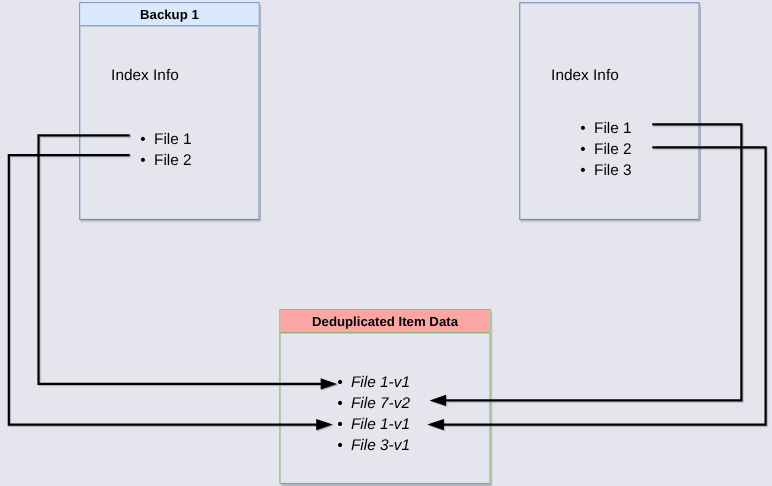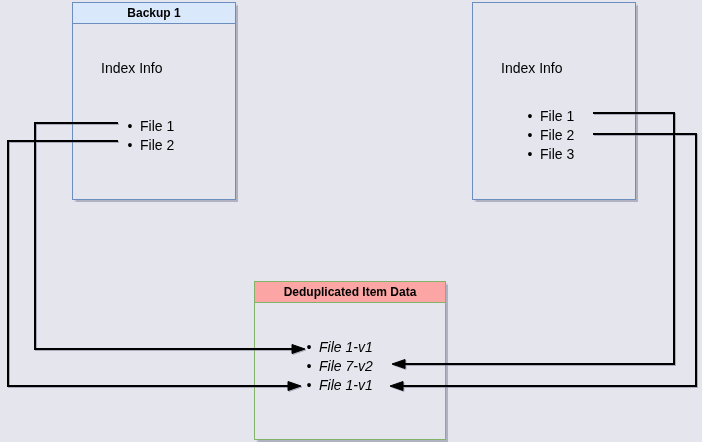--- a/index.html
+++ b/index.html
@@ -87,20 +87,21 @@
       <li>File 3</li>
     </ul>
   </div>
 
   <div class="node green" id="dedup">
     <div class="node-header">Deduplicated Item Data</div>
     <ul class="file-list">
       <li>File 1-v1</li>
       <li>File 7-v2</li>
       <li>File 1-v1</li>
+      <li>File 3-v1</li>
     </ul>
   </div>
 
   <svg class="arrows" width="702" height="442" viewBox="0 0 702 442">
     <g>
       <polyline points="118,123 35,123 35,349 293,349"></polyline>
       <polygon points="305,349 292,344.5 292,353.5"></polygon>
     </g>
     <g>
       <polyline points="118,141 8,141 8,386 289,386"></polyline>

